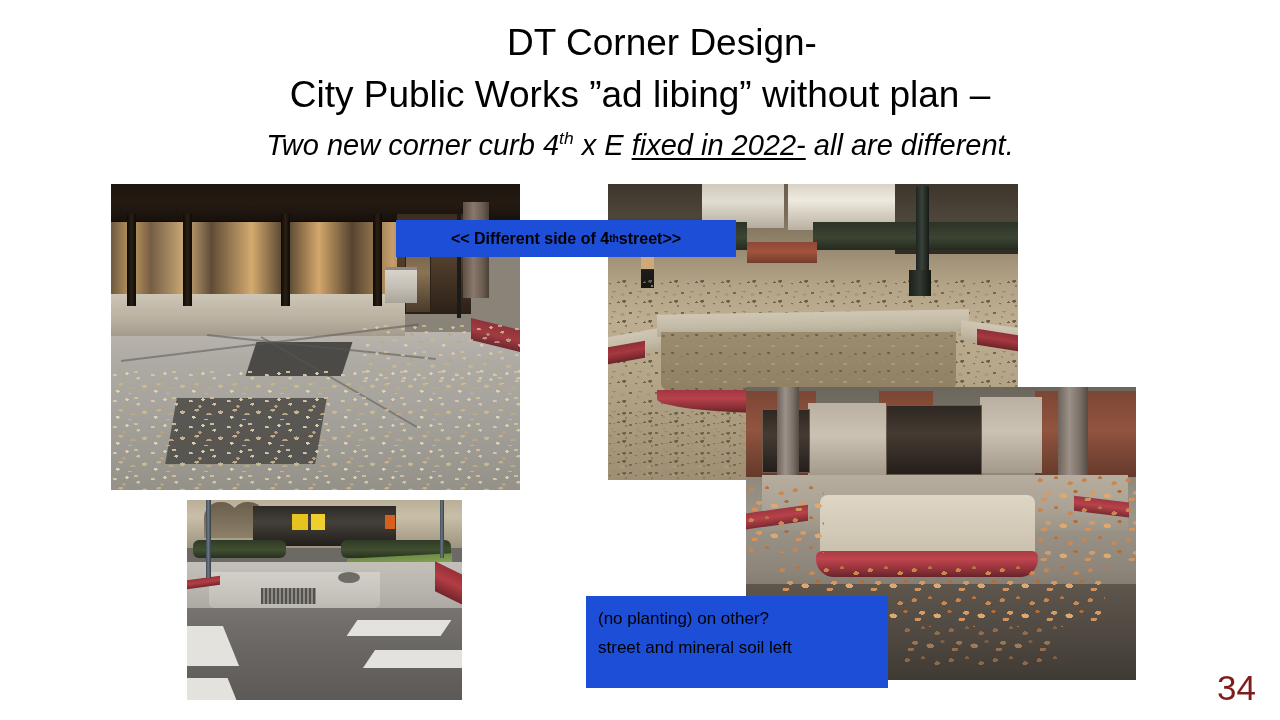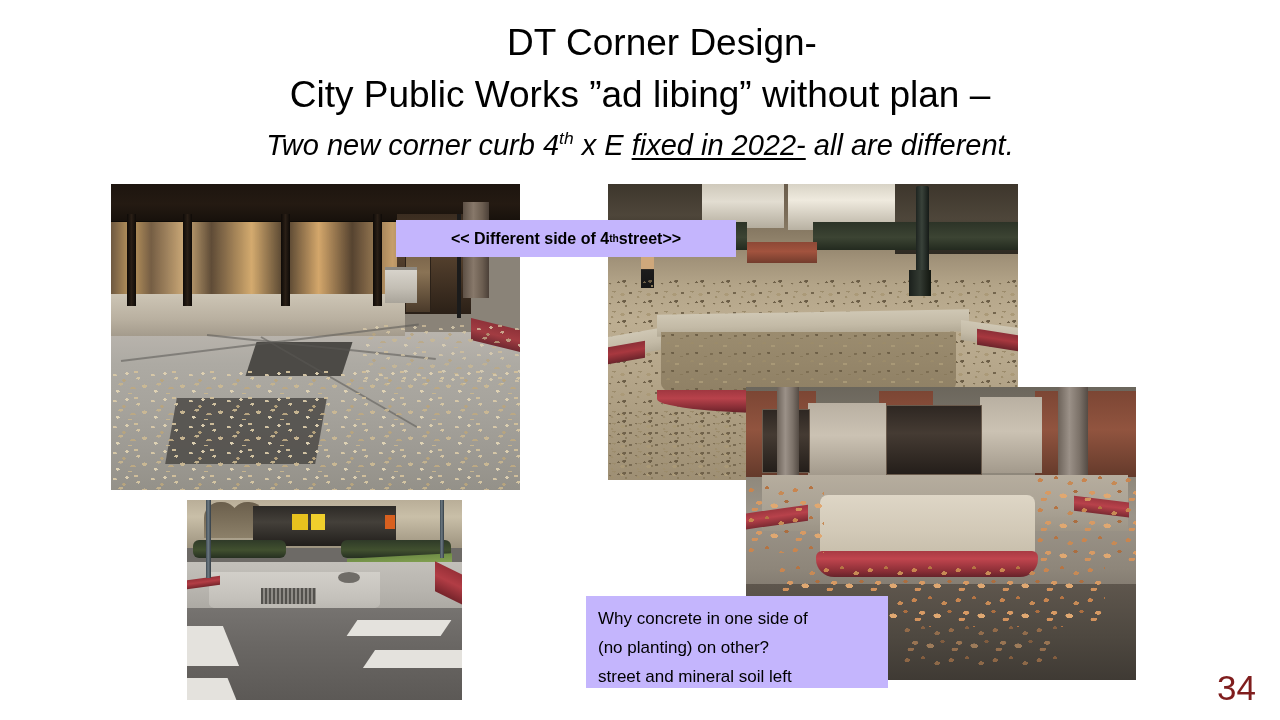--- a/index.html
+++ b/index.html
@@ -374,21 +374,21 @@
     position: absolute; background: linear-gradient(#983038,#b23d45 45%,#76242b);
   }
   .p4-pole {
     position: absolute; width: 5px;
     background: linear-gradient(90deg,#3f4a52,#6d7a83 45%,#333c43);
   }
 
   
   .callout {
     position: absolute;
-    background: #c4b5fd;
+    background: #1d4ed8;
     color: #000000;
     font-family: "Liberation Sans", sans-serif;
   }
   #callout-different-side {
     left: 396px; top: 220px; width: 340px; height: 37px;
     font-size: 16px;
     display: flex;
     align-items: center;
     justify-content: center;
     font-weight: 600;
@@ -525,18 +525,17 @@
   <div class="p4-pole" style="left:92%;top:0;height:58px;width:4px"></div>
 </div>
 
 <div class="callout" id="callout-different-side">
   <span>&lt;&lt; Different side of 4</span>
     <sup>th</sup>
     <span> street&gt;&gt;</span>
 </div>
 
 <div class="callout" id="callout-why-concrete">
-  <div>Why concrete in one side of</div>
   <div>(no planting) on  other?</div>
   <div>street and mineral soil left</div>
 </div>
 
 <div id="page-number">34</div>
 
 </body></html>

